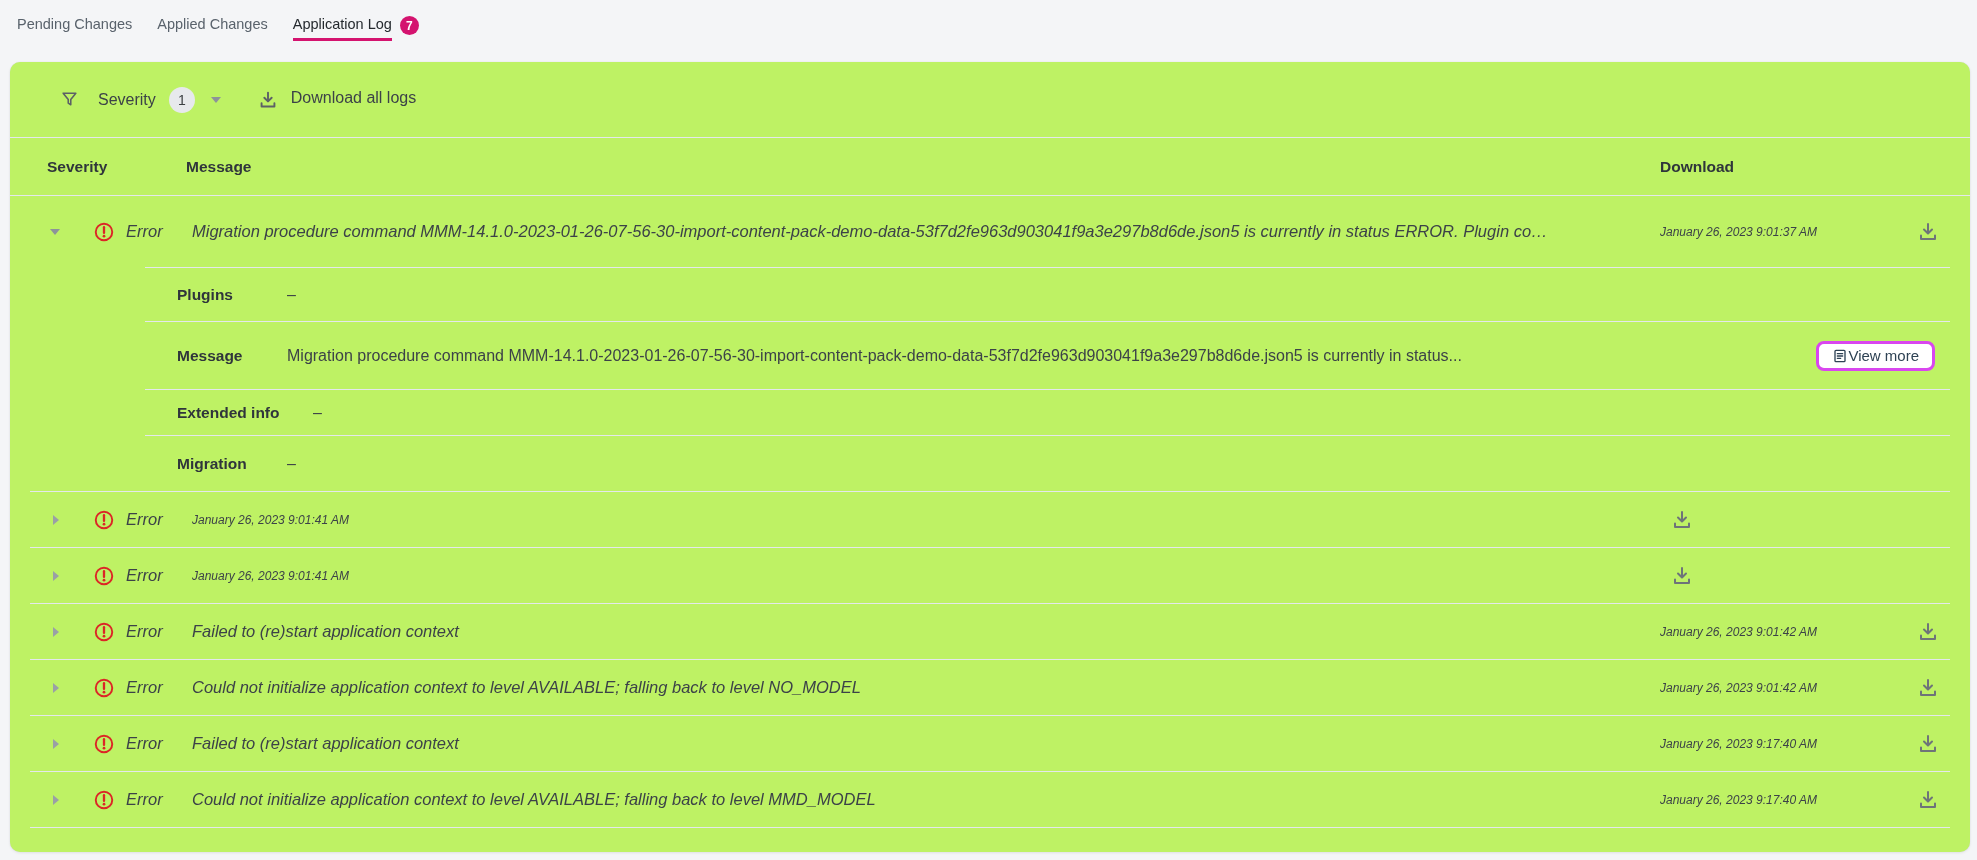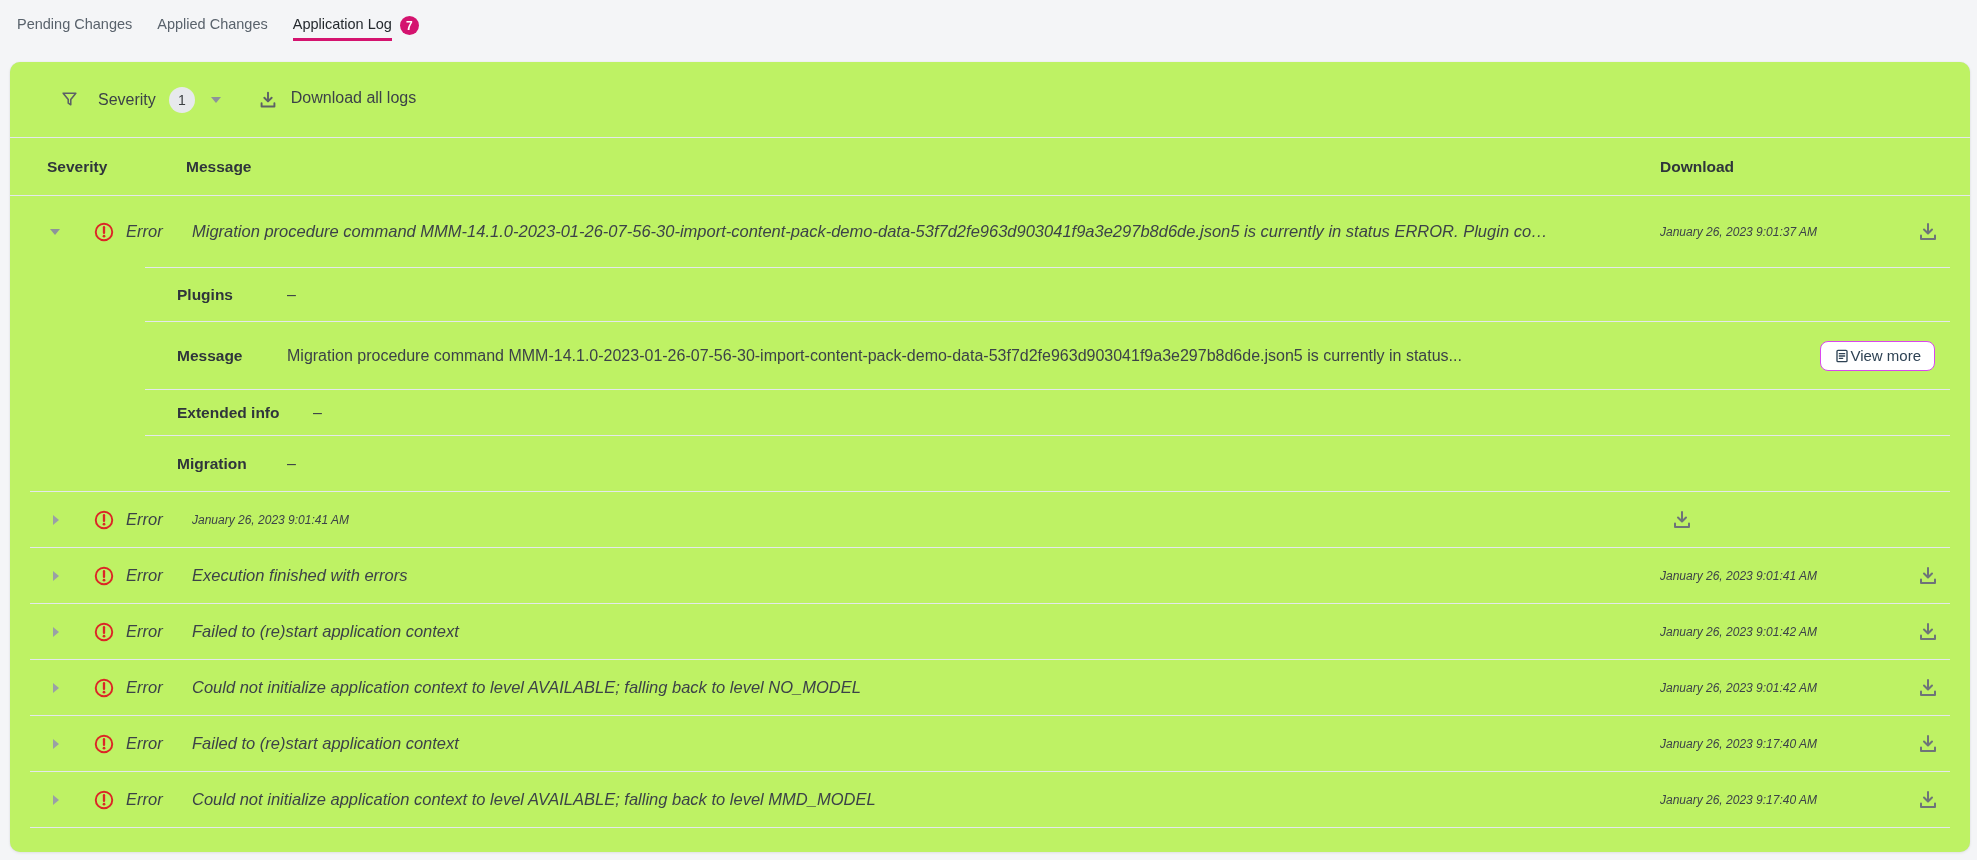--- a/index.html
+++ b/index.html
@@ -93,21 +93,21 @@
   }
   .detail-row .dlabel{font-size:15.5px;font-weight:700;color:var(--text-dark);}
   .detail-row .dvalue{
     font-size:16px;color:var(--text);
     white-space:nowrap;overflow:hidden;text-overflow:ellipsis;padding-right:30px;
   }
   .h54{height:53px;} .h68{height:67px;} .h46{height:45px;gap:26px;} .h56{height:55px;}
   .view-more{
     display:inline-flex;align-items:center;
     height:30px;padding:0 13px;border-radius:8px;
-    border:1px solid #d946ef;background:#fff;cursor:pointer;
+    border:3px solid #d946ef;background:#fff;cursor:pointer;
     font-family:inherit;font-size:15px;font-weight:500;color:#2e4254;
   }
 </style>
 </head>
 <body>
 
 <nav class="tabs">
   <div class="tab">
     <span class="tab-label">Pending Changes</span>
   </div>
@@ -240,21 +240,20 @@
         </svg>
     </span>
     <span class="sev-icon">
       <svg width="22" height="22" viewBox="0 0 24 24">
           <circle cx="12" cy="12" r="9" fill="none" stroke="#dc2626" stroke-width="2.1"></circle>
           <line x1="12" y1="6.8" x2="12" y2="13" stroke="#dc2626" stroke-width="2.5" stroke-linecap="round"></line>
           <circle cx="12" cy="16.6" r="1.5" fill="#dc2626"></circle>
         </svg>
     </span>
     <span class="sev-label">Error</span>
-    <span class="cell-msg">Execution finished with errors</span>
     <span class="cell-ts">January 26, 2023 9:01:41 AM</span>
     <button class="dl-btn">
       <svg width="24" height="24" viewBox="0 0 24 24" fill="none" stroke="#6e7479" stroke-width="2" stroke-linecap="round" stroke-linejoin="round">
           <path d="M12 4v9"></path>
           <path d="M8 9.5l4 4 4-4"></path>
           <path d="M5 15.5v3.5h14v-3.5"></path>
         </svg>
     </button>
   </div>
 

